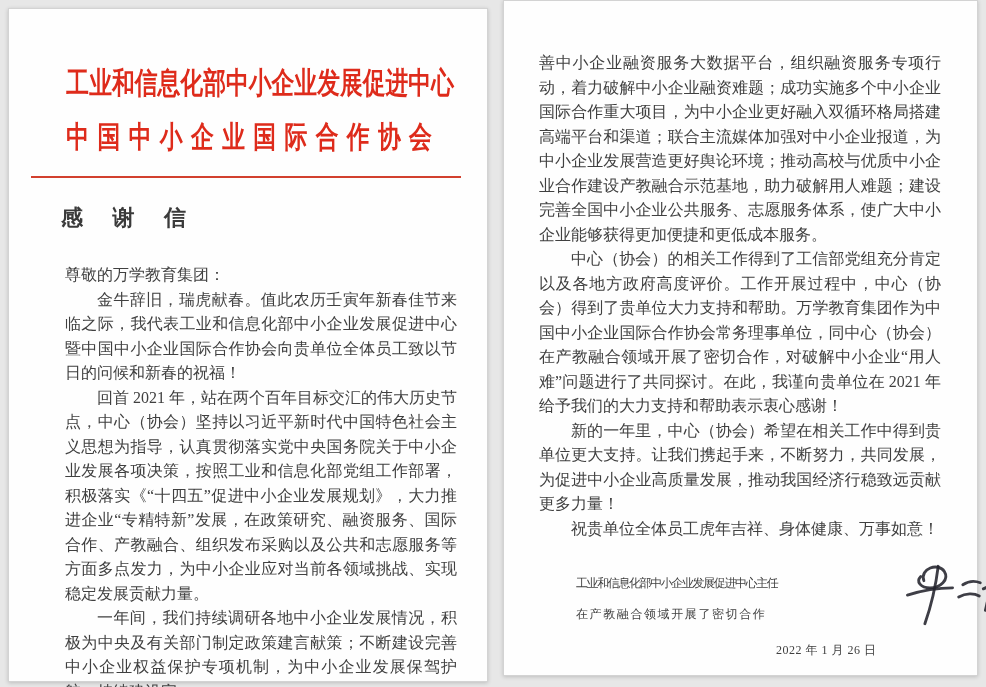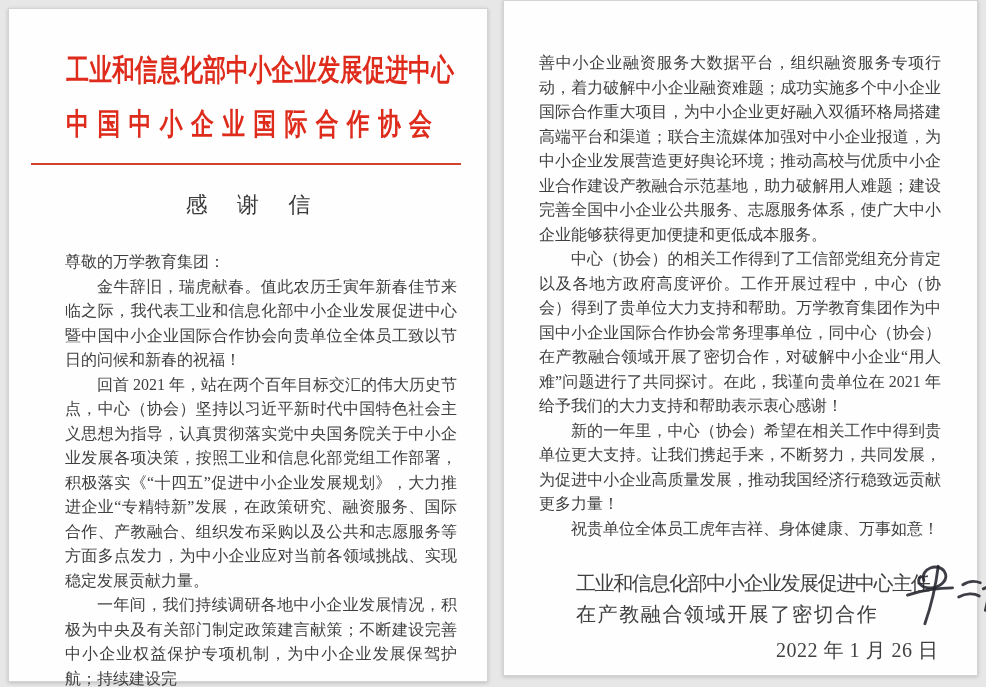--- a/index.html
+++ b/index.html
@@ -17,60 +17,59 @@
     position:absolute;
     background:#fefefe;
     border:1px solid #d3d3d3;
     box-shadow:0 1px 4px rgba(0,0,0,.18);
     box-sizing:border-box;
   }
   .page1{left:8px;top:8px;width:480px;height:674px;}
   .page2{left:503px;top:0;width:475px;height:676px;}
 
   
-  .letterhead{padding-top:46px;text-align:right;color:#de2b1b;}
+  .letterhead{padding-top:59px;text-align:right;color:#de2b1b;}
   .lh-line1{
     font-size:30px;font-weight:bold;white-space:nowrap;
     transform:scaleX(0.76);transform-origin:center;
     letter-spacing:0px;line-height:30px;
   }
   .lh-line2{
     margin-top:24px;
     font-size:30px;font-weight:bold;white-space:nowrap;
     transform:scaleX(0.76);transform-origin:center;
     letter-spacing:11px;line-height:30px;
   }
   .red-rule{
     height:2px;background:#d2402e;
     margin:24px 26px 0 22px;
   }
   .letter-title{
     margin-top:25px;
-    text-align:center;
-    font-size:22px;font-weight:normal;color:#3a3a3a;
-    letter-spacing:12px;text-indent:12px;
+    font-size:22px;font-weight:bold;color:#3a3a3a;
+    letter-spacing:12px;text-indent:12px;padding-left:40px;
   }
 
   
   .body-text{
     color:#404040;
     font-size:16px;line-height:24.5px;
     text-align:justify;
   }
   .page1 .body-text{margin:30px 30px 0 56px;}
   .page2 .body-text{margin:0 36px 0 35px;padding-top:50px;}
   .body-text p{margin:0;}
   .body-text p.indent{text-indent:2em;}
   .body-text p.noindent{text-indent:0;}
 
   
   .sign-block{
     position:relative;
     margin:27px 0 0 72px;
-    color:#404040;font-size:20px;
+    color:#404040;font-size:12px;
   }
   .sign-line1{letter-spacing:-1.4px;line-height:31px;white-space:nowrap;}
   .sign-line2{letter-spacing:1.6px;line-height:31px;white-space:nowrap;}
   .sign-date{margin:8px 8px 0 200px;letter-spacing:.5px;line-height:24px;white-space:nowrap;}
   .signature-svg{
     position:absolute;
     left:317px;top:-14px;width:154px;height:80px;
     pointer-events:none;
   }
   .signature-svg path{

